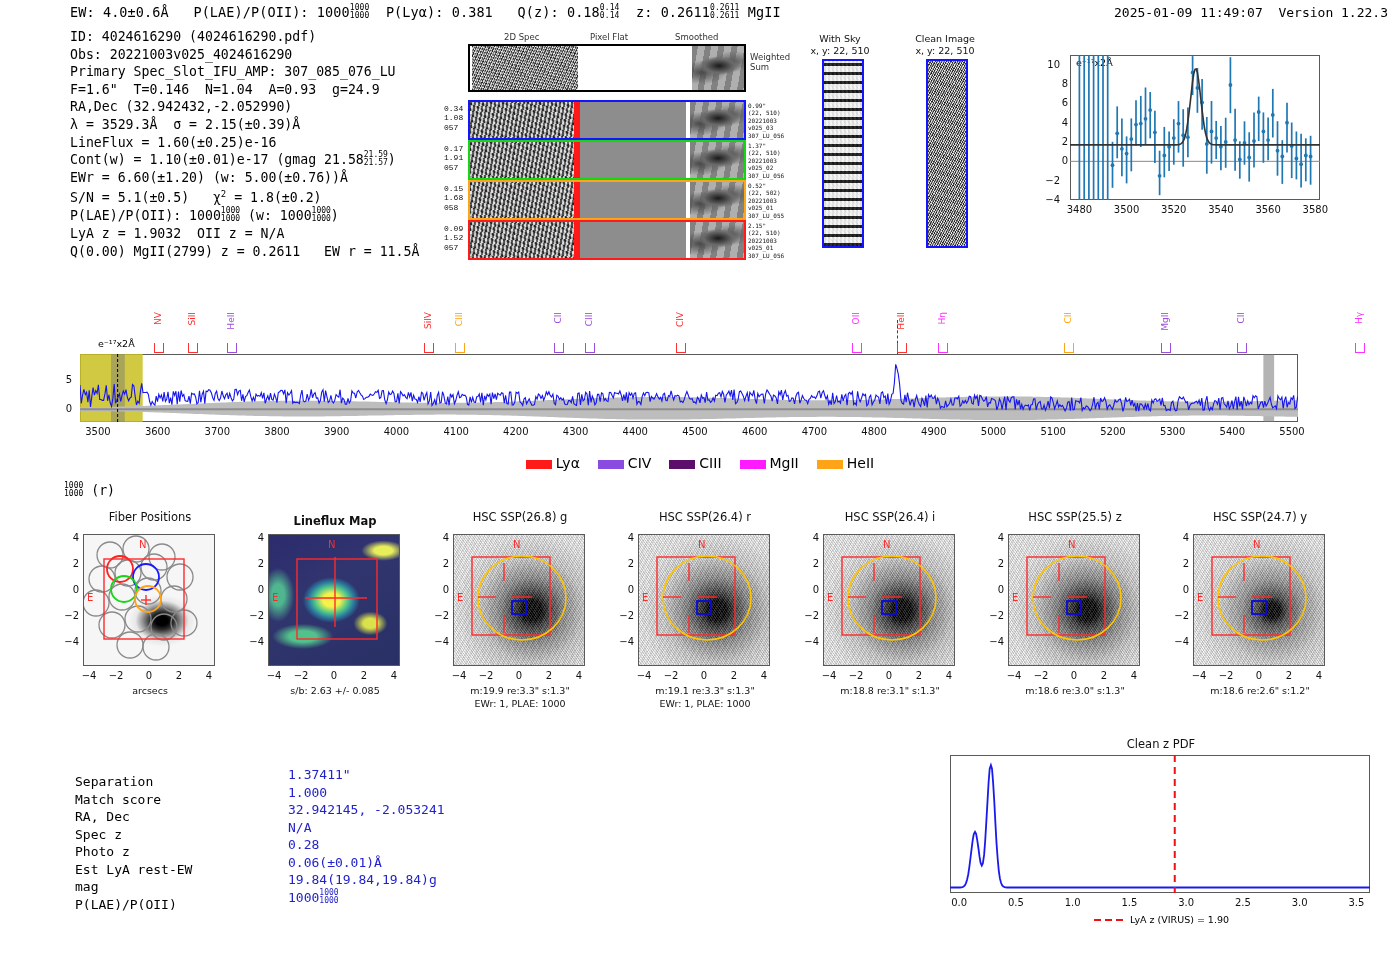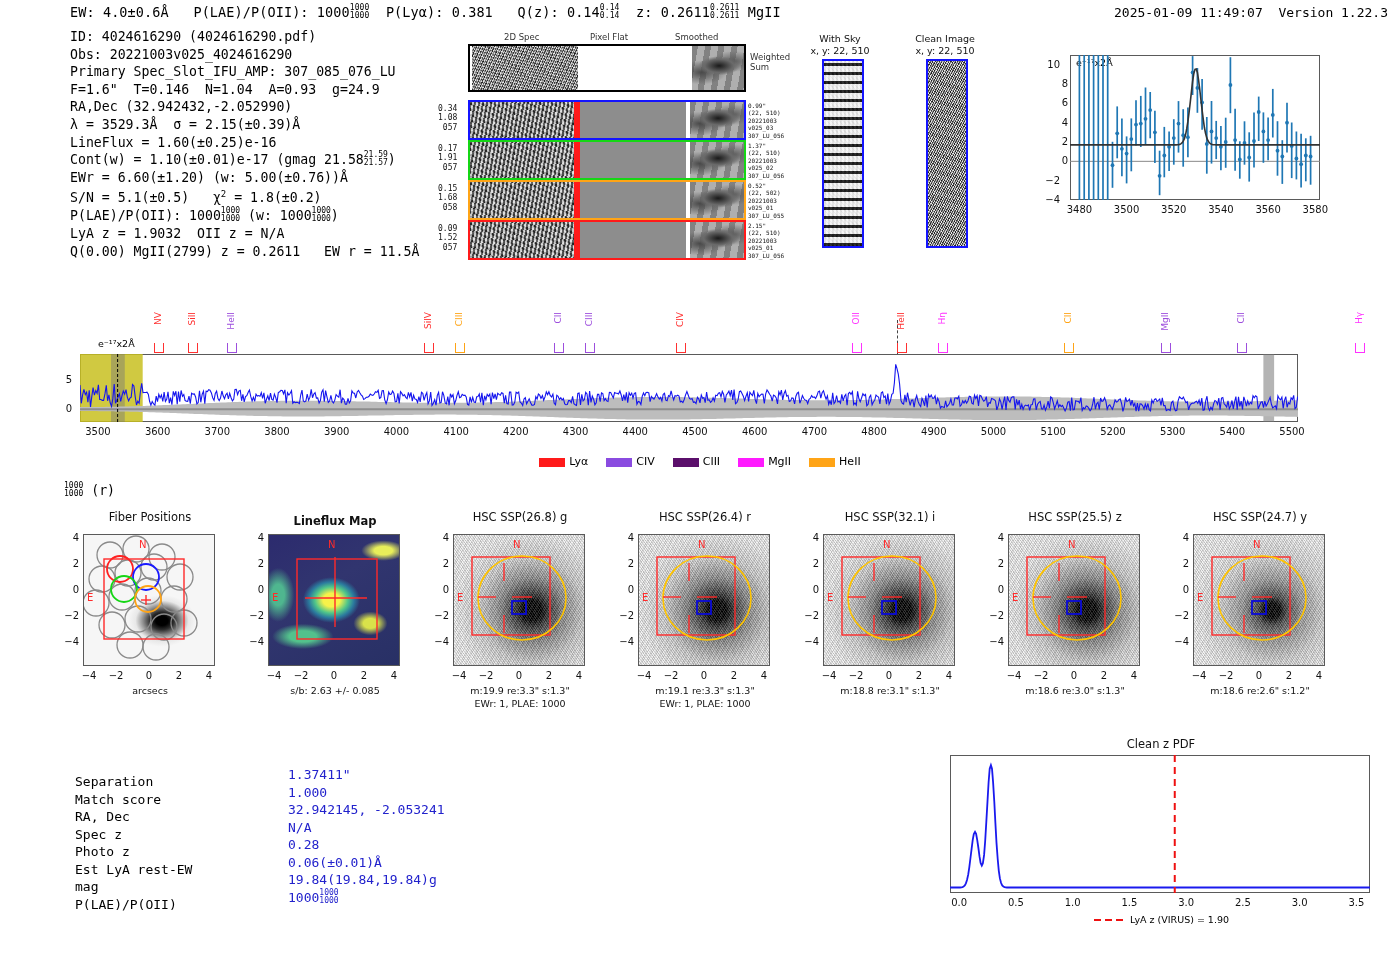--- a/index.html
+++ b/index.html
@@ -38,21 +38,21 @@
       repeating-linear-gradient(25deg, rgba(0,0,0,.35) 0 2px, rgba(255,255,255,.3) 2px 5px),
       repeating-linear-gradient(160deg, rgba(0,0,0,.25) 0 3px, rgba(255,255,255,.2) 3px 6px);
       background-color:#9a9a9a;}
   .smooth{background:
       radial-gradient(ellipse 26px 12px at 52% 45%, #1a1a1a 0%, #6a6a6a 55%, rgba(150,150,150,0) 80%),
       radial-gradient(ellipse 34px 16px at 18% 60%, #4a4a4a 0%, rgba(150,150,150,0) 75%),
       radial-gradient(ellipse 30px 14px at 80% 35%, #5a5a5a 0%, rgba(150,150,150,0) 75%),
       repeating-linear-gradient(100deg, rgba(0,0,0,.18) 0 6px, rgba(255,255,255,.18) 6px 13px),
       #9e9e9e;}
   .flatgrey{background:#8d8d8d;}
-  .rowlabel{position:absolute;left:8px;font-size:8px;line-height:9.4px;color:#111;text-align:right;}
+  .rowlabel{position:absolute;left:14px;font-size:8px;line-height:9.4px;color:#111;text-align:left;font-family:Liberation Mono, monospace;}
   .rowmeta{position:absolute;font-size:6px;line-height:7.4px;color:#111;}
 
   
   .cut-title{position:absolute;text-align:center;font-size:9.5px;line-height:11px;color:#111;}
   .skybox{position:absolute;border:2px solid #1414ff;}
   .skytex{width:100%;height:100%;
      background-image:
        repeating-linear-gradient(0deg, rgba(0,0,0,.78) 0 3px, rgba(255,255,255,.75) 3px 9px),
        repeating-linear-gradient(90deg, rgba(0,0,0,.30) 0 2px, rgba(255,255,255,.30) 2px 4px),
        repeating-linear-gradient(47deg, rgba(0,0,0,.25) 0 1px, rgba(255,255,255,.2) 1px 3px);
@@ -67,21 +67,21 @@
   
   .axes{position:absolute;box-sizing:border-box;border:1px solid #5a5a5a;background:#fff;}
   .tick{position:absolute;font-size:10px;color:#111;font-family:"DejaVu Sans","Liberation Sans",sans-serif;}
   .ttl{position:absolute;font-size:11.5px;color:#111;font-family:"DejaVu Sans","Liberation Sans",sans-serif;text-align:center;}
 
   
   #spec-wrap{left:0;top:300px;width:1400px;height:170px;}
   .linelab{position:absolute;writing-mode:vertical-rl;transform:rotate(180deg);
            font-size:9px;font-family:"DejaVu Sans","Liberation Sans",sans-serif;white-space:nowrap;}
   .legend-sw{display:inline-block;width:26px;height:9px;vertical-align:middle;margin-right:4px;}
-  #spec-legend{position:absolute;left:0;top:455px;width:1400px;text-align:center;font-size:11px;
+  #spec-legend{position:absolute;left:0;top:455px;width:1400px;text-align:center;font-size:14px;
                font-family:"DejaVu Sans","Liberation Sans",sans-serif;}
   #spec-legend span.item{margin:0 9px;white-space:nowrap;}
 
   
   .cutpanel{position:absolute;top:508px;width:190px;height:225px;}
   .cutimg{position:absolute;left:28px;top:26px;width:132px;height:132px;box-sizing:border-box;border:1px solid #5a5a5a;overflow:hidden;}
   .greybg{width:100%;height:100%;background:
       radial-gradient(circle at 60% 58%, #000 0 9%, #3a3a3a 16%, #8e8e8e 30%, #cfcfcf 48%, #eee 70%, #f2f2f2 100%);}
   .greybg.faint{background:
       radial-gradient(circle at 60% 58%, #000 0 7%, #4d4d4d 14%, #9b9b9b 28%, #d6d6d6 48%, #efefef 72%, #f3f3f3 100%);}
@@ -94,21 +94,21 @@
 
   
   #prop-keys{left:75px;top:773px;font-size:13px;line-height:17.5px;color:#000;}
   #prop-vals{left:288px;top:766px;font-size:13px;line-height:17.5px;color:#2222cc;}
 
   #photz{left:932px;top:737px;width:458px;height:185px;}
 </style>
 </head>
 <body>
 
-<div class="abs mono nowrap" id="hdr-line"><span>EW: 4.0±0.6Å   P(LAE)/P(OII): 1000</span><sub class="frac"><i class="top">1000</i><i>1000</i></sub>&nbsp;&nbsp;<span>P(Lyα): 0.381   Q(z): 0.14</span><sub class="frac"><i class="top">0.14</i><i>0.14</i></sub>&nbsp;&nbsp;<span>z: 0.2611</span><sub class="frac"><i class="top">0.2611</i><i>0.2611</i></sub>&nbsp;<span>MgII</span></div>
+<div class="abs mono nowrap" id="hdr-line"><span>EW: 4.0±0.6Å   P(LAE)/P(OII): 1000</span><sub class="frac"><i class="top">1000</i><i>1000</i></sub>&nbsp;&nbsp;<span>P(Lyα): 0.381   Q(z): 0.18</span><sub class="frac"><i class="top">0.14</i><i>0.14</i></sub>&nbsp;&nbsp;<span>z: 0.2611</span><sub class="frac"><i class="top">0.2611</i><i>0.2611</i></sub>&nbsp;<span>MgII</span></div>
 
 <div class="abs mono nowrap" id="hdr-stamp"><span>2025-01-09 11:49:07</span>&nbsp;&nbsp;<span>Version 1.22.3</span></div>
 
 <div class="abs mono" id="id-block">
   <div class="nowrap">ID: 4024616290 (4024616290.pdf)</div>
   <div class="nowrap">Obs: 20221003v025_4024616290</div>
   <div class="nowrap">Primary Spec_Slot_IFU_AMP: 307_085_076_LU</div>
   <div class="nowrap">F=1.6"  T=0.146  N=1.04  A=0.93  g=24.9</div>
   <div class="nowrap">RA,Dec (32.942432,-2.052990)</div>
   <div class="nowrap">λ = 3529.3Å  σ = 2.15(±0.39)Å</div>
@@ -552,21 +552,21 @@
       <div class="tick" style="left: -2px; top: 128px; width: 26px; text-align: right;">−4</div>
       <div class="tick" style="left: 18px; top: 162px; width: 32px; text-align: center;">−4</div>
       <div class="tick" style="left: 45px; top: 162px; width: 32px; text-align: center;">−2</div>
       <div class="tick" style="left: 78px; top: 162px; width: 32px; text-align: center;">0</div>
       <div class="tick" style="left: 108px; top: 162px; width: 32px; text-align: center;">2</div>
       <div class="tick" style="left: 138px; top: 162px; width: 32px; text-align: center;">4</div>
       <div class="cap" style="top: 177px;">m:19.1  re:3.3"  s:1.3"</div>
       <div class="cap" style="top: 190px;">EWr: 1, PLAE: 1000</div>
     </div>
     <div class="cutpanel" style="left: 795px;">
-      <div class="ttl" style="left: 0px; top: 2px; width: 190px;">HSC SSP(32.1) i</div>
+      <div class="ttl" style="left: 0px; top: 2px; width: 190px;">HSC SSP(26.4) i</div>
       <div class="cutimg">
         <div class="greybg"></div>
         <div class="grain"></div>
         <svg width="132" height="132" style="position:absolute;left:0;top:0;">
           <rect x="18" y="22" width="78" height="78" fill="none" stroke="#ff2a2a" stroke-width="1.4"></rect>
           <ellipse cx="68" cy="63" rx="44" ry="42" fill="none" stroke="#ffc400" stroke-width="1.6"></ellipse>
           <line x1="50" y1="28" x2="50" y2="46" stroke="#ff2a2a" stroke-width="1.4"></line>
           <line x1="50" y1="80" x2="50" y2="98" stroke="#ff2a2a" stroke-width="1.4"></line>
           <line x1="24" y1="62" x2="42" y2="62" stroke="#ff2a2a" stroke-width="1.4"></line>
           <line x1="58" y1="62" x2="78" y2="62" stroke="#ff2a2a" stroke-width="1.4"></line>

